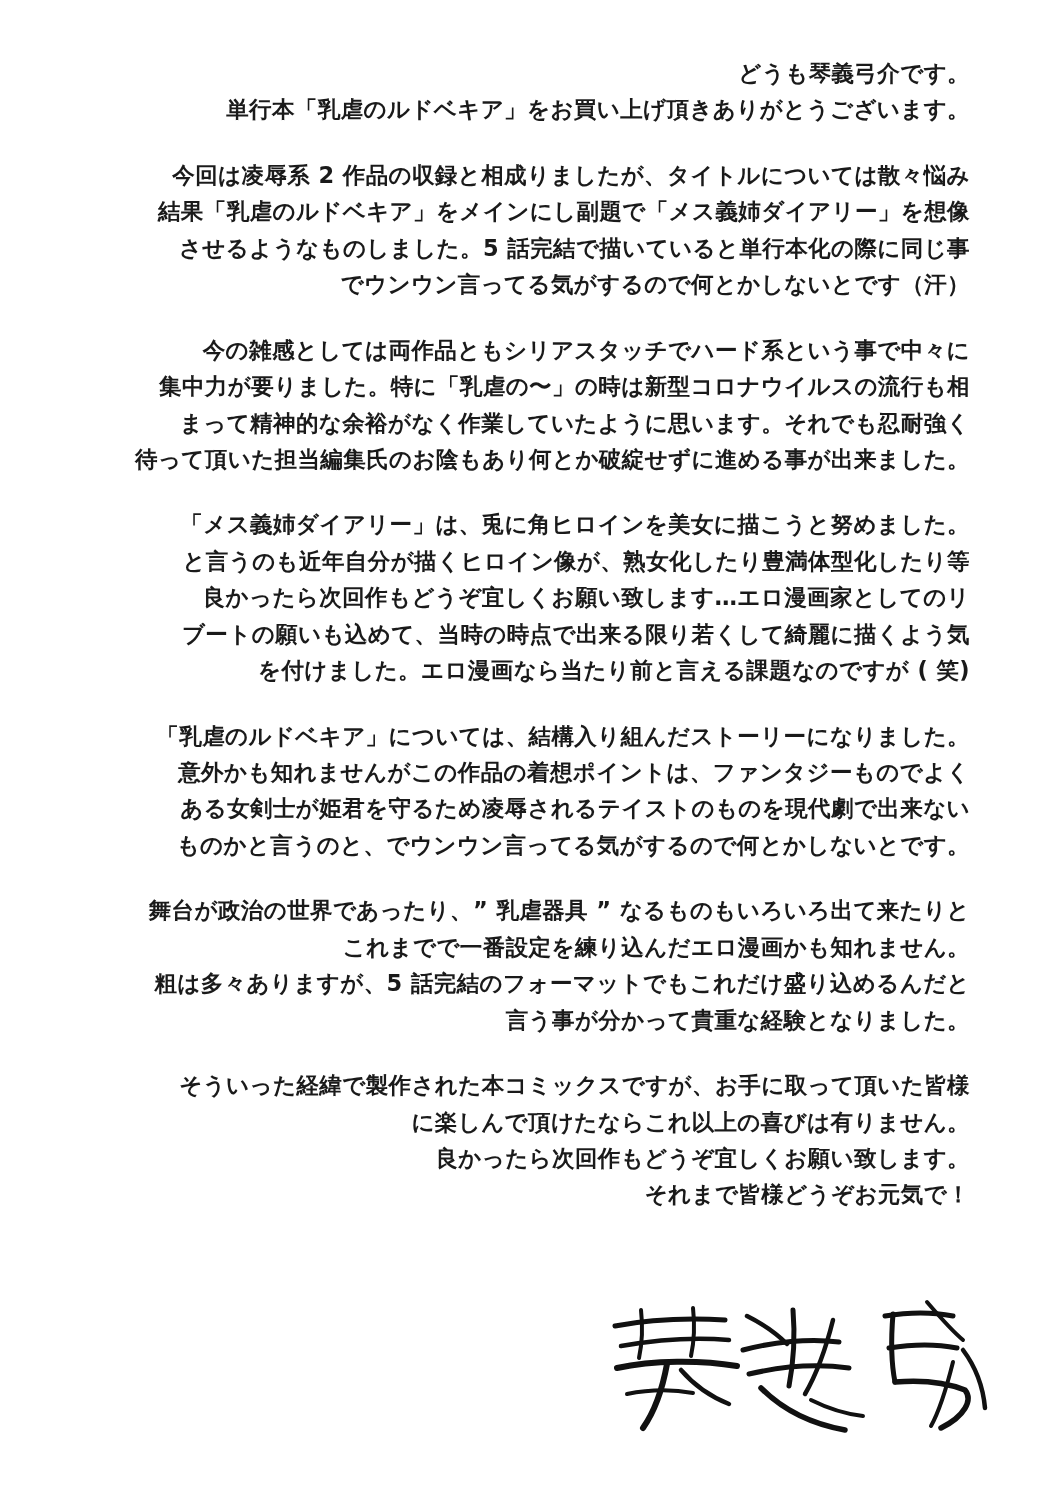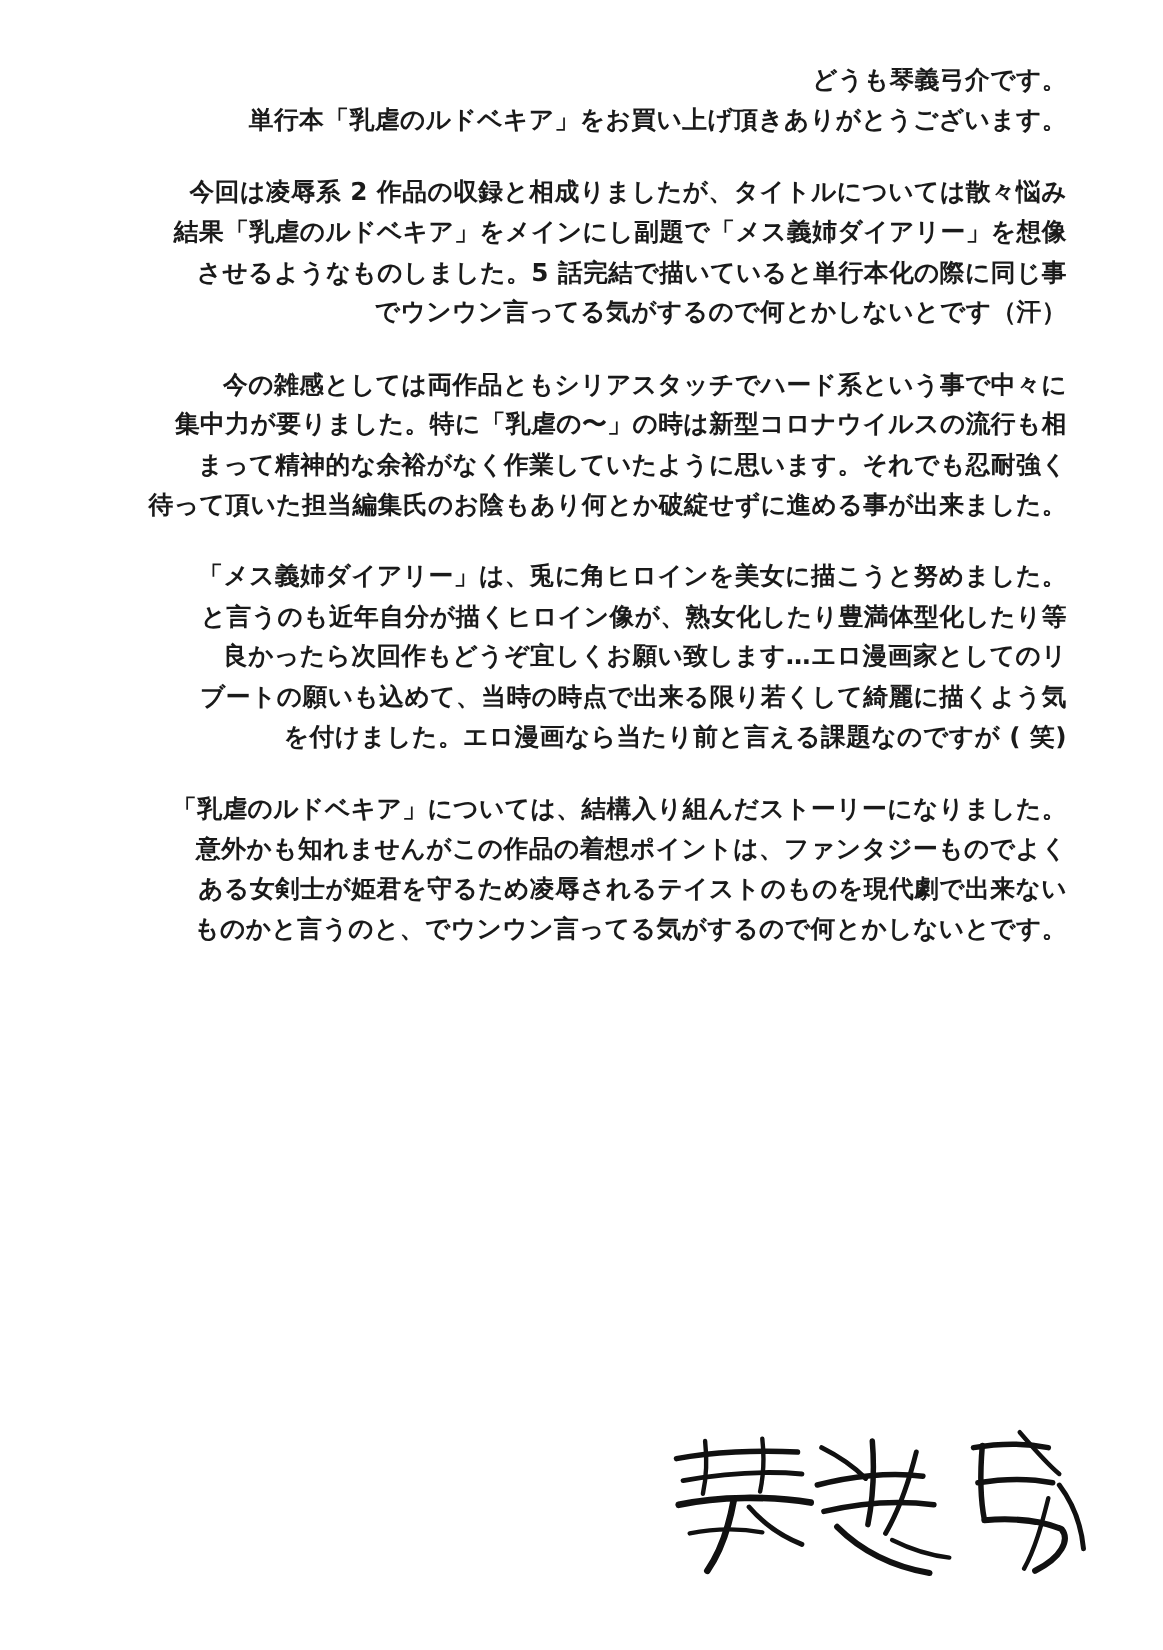--- a/index.html
+++ b/index.html
@@ -65,20 +65,28 @@
 待って頂いた担当編集氏のお陰もあり何とか破綻せずに進める事が出来ました。</p>
     <p class="para">「メス義姉ダイアリー」は、兎に角ヒロインを美女に描こうと努めました。
 と言うのも近年自分が描くヒロイン像が、熟女化したり豊満体型化したり等
 良かったら次回作もどうぞ宜しくお願い致します…エロ漫画家としてのリ
 ブートの願いも込めて、当時の時点で出来る限り若くして綺麗に描くよう気
 を付けました。エロ漫画なら当たり前と言える課題なのですが ( 笑)</p>
     <p class="para">「乳虐のルドベキア」については、結構入り組んだストーリーになりました。
 意外かも知れませんがこの作品の着想ポイントは、ファンタジーものでよく
 ある女剣士が姫君を守るため凌辱されるテイストのものを現代劇で出来ない
 ものかと言うのと、でウンウン言ってる気がするので何とかしないとです。</p>
+    <p class="para">舞台が政治の世界であったり、” 乳虐器具 ” なるものもいろいろ出て来たりと
+これまでで一番設定を練り込んだエロ漫画かも知れません。
+粗は多々ありますが、5 話完結のフォーマットでもこれだけ盛り込めるんだと
+言う事が分かって貴重な経験となりました。</p>
+    <p class="para">そういった経緯で製作された本コミックスですが、お手に取って頂いた皆様
+に楽しんで頂けたならこれ以上の喜びは有りません。
+良かったら次回作もどうぞ宜しくお願い致します。
+それまで皆様どうぞお元気で！</p>
   </div>
 
   <div class="signature-wrap">
     <svg viewBox="0 0 400 150" xmlns="http://www.w3.org/2000/svg" aria-hidden="true">
       <g fill="none" stroke="#111111" stroke-linecap="round" stroke-linejoin="round">
 
         <path d="M18 36 C50 30 92 28 128 30" stroke-width="5"></path>
         <path d="M24 56 C58 50 98 47 132 50" stroke-width="4.5"></path>
         <path d="M44 20 C46 38 45 54 42 68" stroke-width="4"></path>
         <path d="M96 18 C98 36 97 52 94 66" stroke-width="4"></path>

